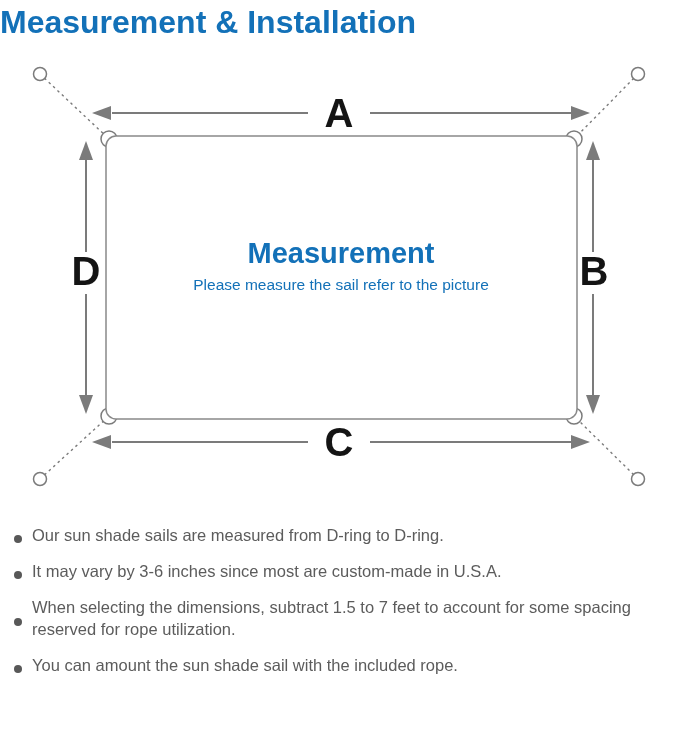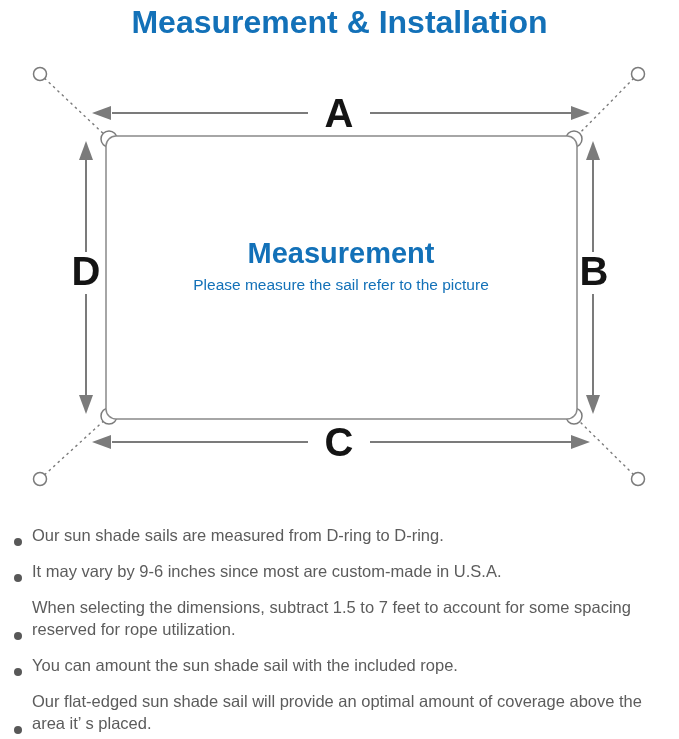--- a/index.html
+++ b/index.html
@@ -8,21 +8,20 @@
     width: 679px;
     height: 739px;
     background: #ffffff;
     font-family: "Liberation Sans", sans-serif;
     overflow: hidden;
   }
   .page-title {
     margin: 0;
     padding-top: 4px;
     height: 52px;
-    text-align: center;
     font-size: 32px;
     line-height: 36px;
     font-weight: bold;
     color: #1371b8;
     letter-spacing: 0px;
   }
   .diagram-wrap { width: 679px; height: 460px; }
   svg text { font-family: "Liberation Sans", sans-serif; }
   .dim-label {
     font-size: 40px;
@@ -35,21 +34,21 @@
   .center-sub {
     font-size: 15.5px;
   }
   .notes {
     list-style: none;
     margin: 8px 0 0 0;
     padding: 0 8px 0 14px;
   }
   .notes li {
     display: flex;
-    align-items: flex-end;
+    align-items: center;
     gap: 10px;
     margin-bottom: 14px;
     color: #5c5c5c;
     font-size: 16.5px;
     line-height: 22px;
   }
   .bullet-dot {
     flex: none;
     width: 8px;
     height: 8px;
@@ -136,29 +135,25 @@
     </svg>
   </div>
 
   <ul class="notes">
     <li>
       <span class="bullet-dot"></span>
       <span>Our sun shade sails are measured from D-ring to D-ring.</span>
     </li>
     <li>
       <span class="bullet-dot"></span>
-      <span>It may vary by 9-6 inches since most are custom-made in U.S.A.</span>
+      <span>It may vary by 3-6 inches since most are custom-made in U.S.A.</span>
     </li>
     <li>
       <span class="bullet-dot"></span>
       <span>When selecting the dimensions, subtract 1.5 to 7 feet to account for some spacing reserved for rope utilization.</span>
     </li>
     <li>
       <span class="bullet-dot"></span>
       <span>You can amount the sun shade sail with the included rope.</span>
     </li>
-    <li>
-      <span class="bullet-dot"></span>
-      <span>Our flat-edged sun shade sail will provide an optimal amount of coverage above the area it’ s placed.</span>
-    </li>
   </ul>
 
 </div>
 
 </body></html>

